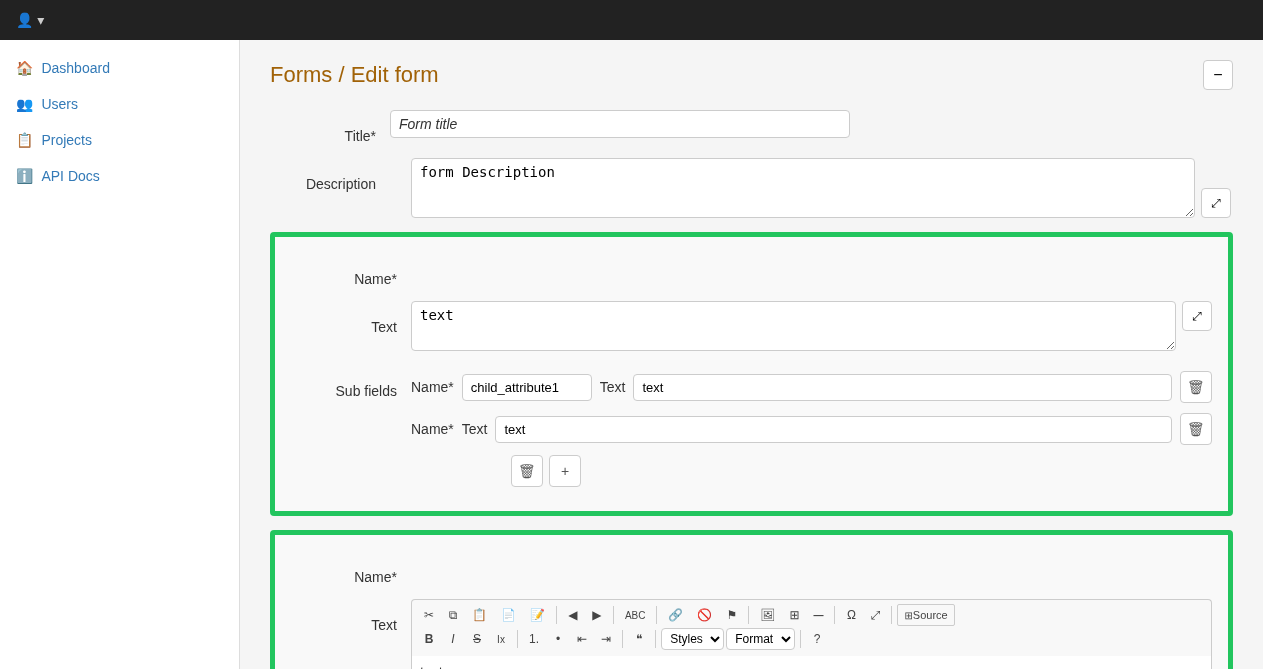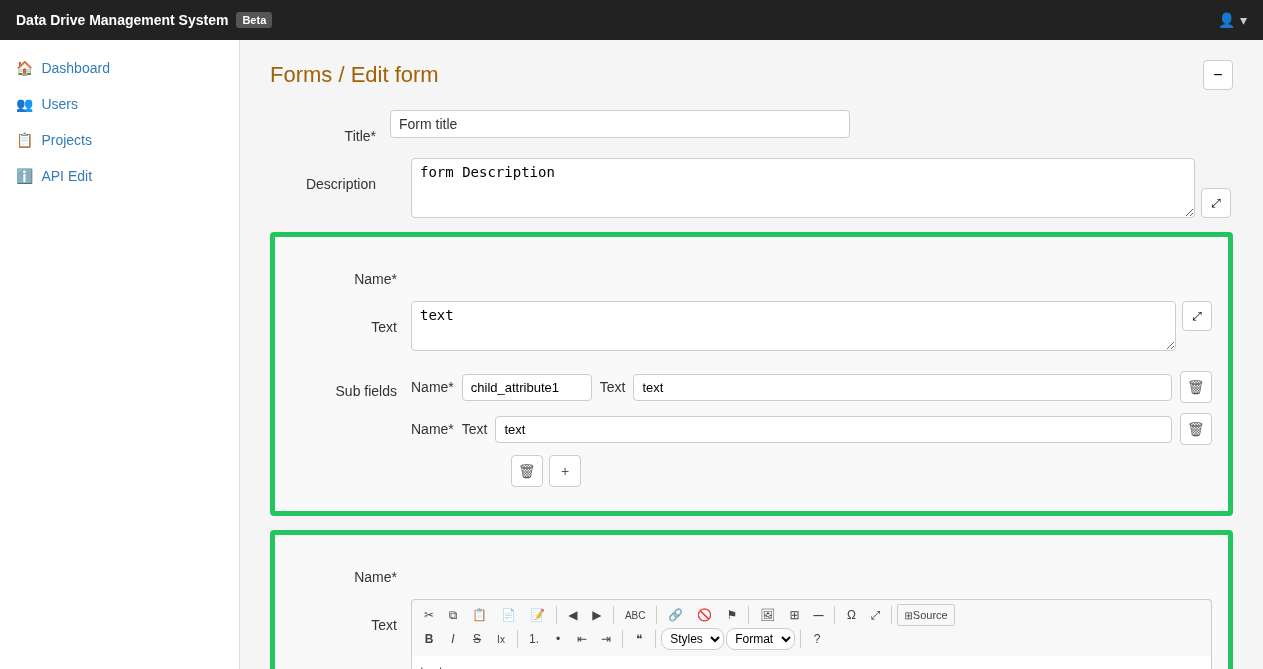--- a/index.html
+++ b/index.html
@@ -55,21 +55,21 @@
     
     .form-row {
       display: flex; align-items: flex-start; margin-bottom: 14px;
     }
     .form-label {
       width: 120px; text-align: right; padding-right: 14px; padding-top: 6px;
       font-size: 14px; color: #333; flex-shrink: 0; margin-top: 12px;
     }
     .form-input {
       border: 1px solid #ccc; border-radius: 4px; padding: 5px 8px;
-      font-size: 14px; color: #333; background: #fff;
+      font-size: 14px; color: #333; background: #fff; font-style: italic;
     }
     .input-wide { width: 460px; }
     .textarea-desc {
       border: 1px solid #ccc; border-radius: 4px; padding: 5px 8px;
       font-size: 14px; width: calc(100% - 38px); resize: vertical; min-height: 60px; background: #fff;
     }
     .expand-btn {
       border: 1px solid #ccc; background: #fff; width: 30px; height: 30px;
       border-radius: 4px; cursor: pointer; font-size: 12px; display: flex;
       align-items: center; justify-content: center; margin-left: 6px; flex-shrink: 0;
@@ -115,21 +115,21 @@
       background: #f8f8f8; padding: 4px 6px;
     }
     .toolbar-row { display: flex; align-items: center; gap: 2px; flex-wrap: wrap; margin-bottom: 2px; }
     .toolbar-btn {
       border: 1px solid transparent; background: transparent; padding: 3px 5px;
       font-size: 12px; cursor: pointer; border-radius: 2px; color: #444;
       min-width: 22px; height: 22px; display: flex; align-items: center; justify-content: center;
     }
     .toolbar-separator { width: 1px; height: 18px; background: #ccc; margin: 0 3px; }
     .toolbar-select {
-      border: 1px solid #ccc; border-radius: 9px; padding: 2px 4px;
+      border: 1px solid #ccc; border-radius: 4px; padding: 2px 4px;
       font-size: 12px; background: #fff; cursor: pointer;
     }
     .rich-editor {
       border: 1px solid #ccc; border-top: none; border-radius: 0 0 4px 4px;
       background: #fff; min-height: 60px; padding: 8px;
       font-size: 14px; color: #333;
     }
 
     .desc-wrapper { display: flex; align-items: flex-end; width: 100%; margin-left: 21px; }
 
@@ -138,24 +138,20 @@
     .text-textarea {
       border: 1px solid #ccc; border-radius: 4px; padding: 5px 8px;
       font-size: 14px; background: #fff; resize: vertical; min-height: 50px;
       flex: 1;
     }
   </style>
 </head>
 <body>
 
 <div class="navbar">
-  <div class="navbar-brand">
-    <span>Data Drive Management System</span>
-    <span class="beta-badge">Beta</span>
-  </div>
   <div class="navbar-user">
     <span>👤 ▾</span>
   </div>
 </div>
 
 <div class="layout">
 
   <div class="sidebar">
     <div class="sidebar-item">
       <span class="sidebar-icon">🏠</span>
@@ -164,21 +160,21 @@
     <div class="sidebar-item">
       <span class="sidebar-icon">👥</span>
       <span>Users</span>
     </div>
     <div class="sidebar-item">
       <span class="sidebar-icon">📋</span>
       <span>Projects</span>
     </div>
     <div class="sidebar-item">
       <span class="sidebar-icon">ℹ️</span>
-      <span>API Edit</span>
+      <span>API Docs</span>
     </div>
   </div>
 
   <div class="main">
 
     <div class="page-header">
       <h1 class="page-title">Forms / Edit form</h1>
       <button class="collapse-btn">−</button>
     </div>
 

